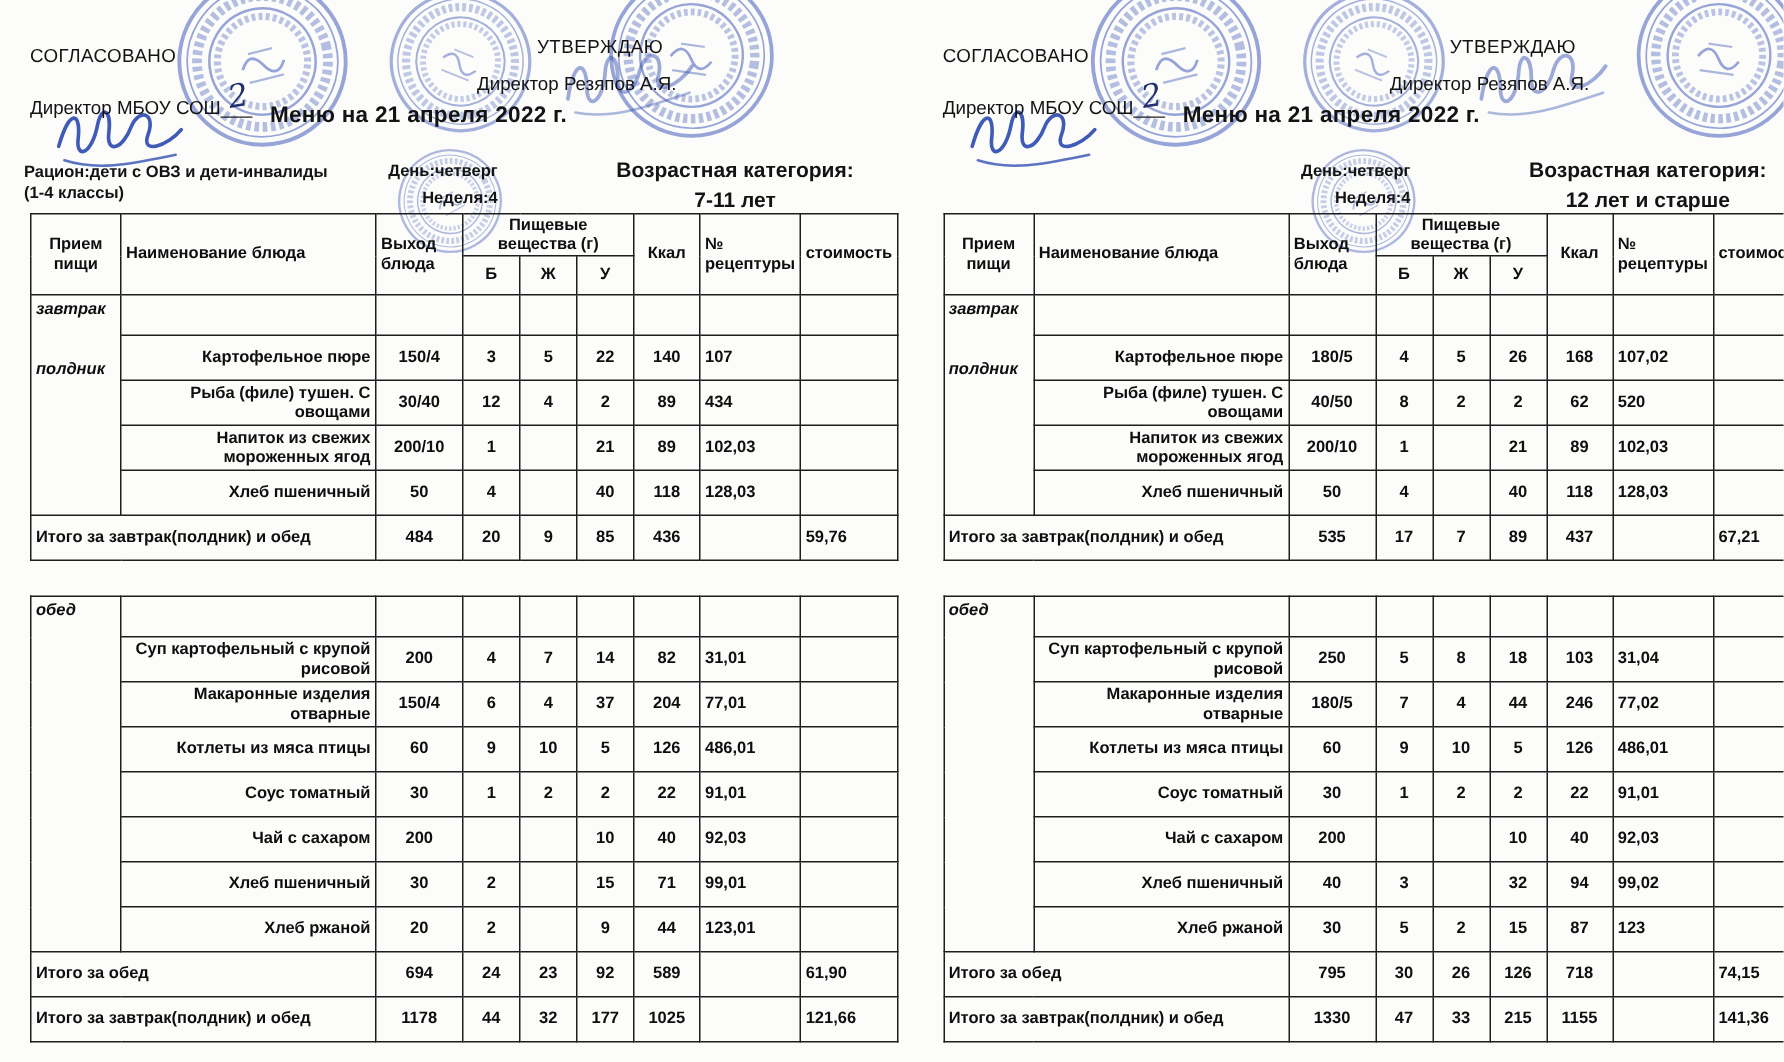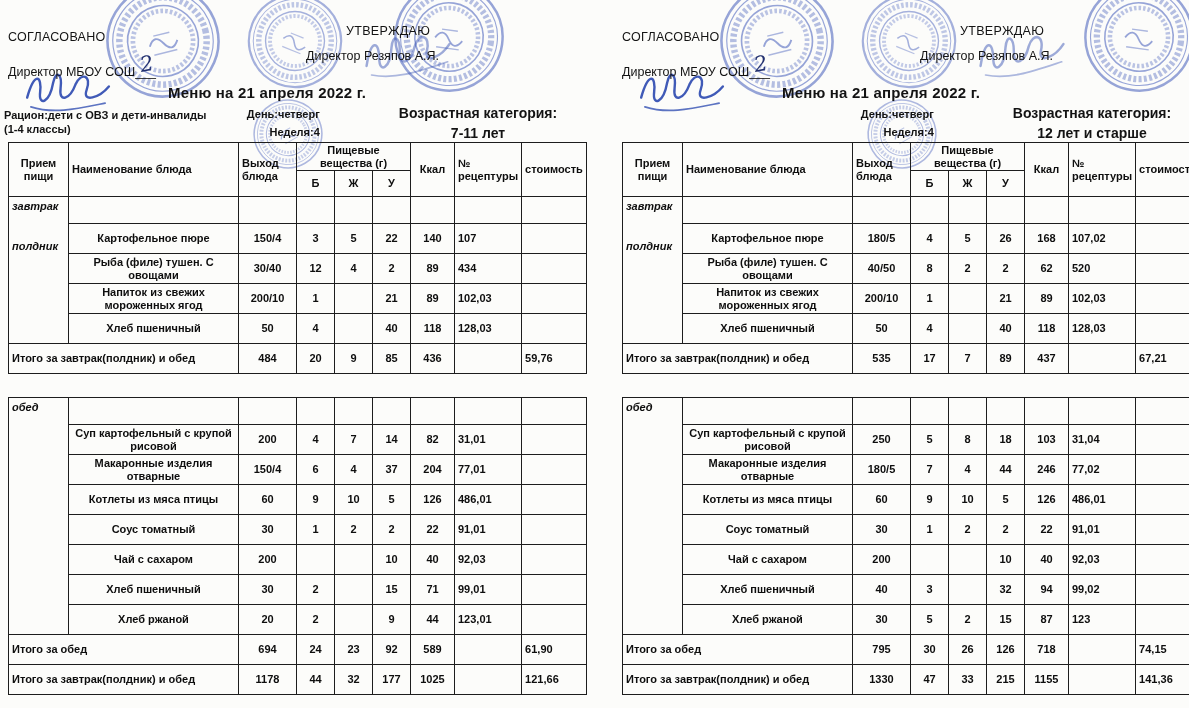--- a/index.html
+++ b/index.html
@@ -4,39 +4,39 @@
 <style>
   * { margin:0; padding:0; box-sizing:border-box; }
   html,body { width:1189px; height:708px; }
   body {
     background:#fcfcfa;
     font-family:"Liberation Sans", sans-serif;
     color:#131313;
     overflow:hidden;
     position:relative;
   }
-  .page { position:absolute; inset:0; display:flex; }
+  .page { position:absolute; inset:0; display:flex;margin-left:12px; }
   .doc { position:relative; width:594px; height:708px; }
   .inner { position:absolute; top:0; left:0; width:594px; height:708px; }
   .doc2 .inner { left:20px; }
 
   
   .approve-left { position:absolute; left:8px; top:30px; font-size:12.5px; }
   .approve-left .approve-word { letter-spacing:.3px; }
   .approve-left .director-line { margin-top:13px; white-space:nowrap; }
   .hand2 {
     display:inline-block; font-family:"DejaVu Serif", serif; font-style:italic;
     font-size:21px; color:#22306f; transform:rotate(-10deg);
     position:relative; top:-5px; left:-16px;
   }
   .approve-right { position:absolute; left:306px; top:24px; width:230px; font-size:12.5px; }
   .approve-right .approve-word { margin-left:40px; letter-spacing:.3px; }
   .approve-right .director-line2 { margin-top:11px; }
 
-  .title { position:absolute; left:0; right:60px; top:84px; text-align:center;
+  .title { position:absolute; left:0; right:60px; top:68px; text-align:center;
            font-size:15px; font-weight:700; letter-spacing:.2px; }
 
   .ration { position:absolute; left:4px; top:108px; width:214px;
             font-size:11px; font-weight:700; line-height:1.3; }
   .daywk  { position:absolute; left:226px; top:108px; font-size:11px; font-weight:700;text-align:right; }
   .dw-row { margin-bottom:6px; }
   .dw-l { display:inline-block; min-width:52px; }
   .age { position:absolute; left:378px; top:103px; width:200px; text-align:center;
          font-size:14px; font-weight:700; line-height:1.45; }
 
@@ -49,21 +49,21 @@
   .menu-table th, .menu-table td {
     border:1.6px solid #1d1d1d; padding:1px 3px;
     text-align:center; vertical-align:middle;
     word-wrap:break-word; overflow-wrap:break-word; line-height:1.15;
   }
   .menu-table thead tr { height:26px; }
   .menu-table tbody tr { height:30px; }
   .menu-table tr.spacer { height:27px;font-style:italic; }
   .menu-table tr.gaprow { height:24px; }
   .menu-table .lefthd { text-align:left; }
-  .menu-table .dishcell { text-align:center; }
+  .menu-table .dishcell { text-align:right; }
   .menu-table .recipecell, .menu-table .costcell { text-align:left; }
   .menu-table .meal { text-align:left; vertical-align:top; padding-top:3px; }
   .menu-table .meal .meal2 { margin-top:27px; }
   .menu-table .tlabel { text-align:left; }
   .menu-table td.gap { border:none; }
 
   
   .stamp { position:absolute; opacity:.52; pointer-events:none; }
   .stamp svg { width:100%; height:100%; }
   .s1 { left:104px; top:-18px; width:118px; height:118px; transform:rotate(-14deg); }

